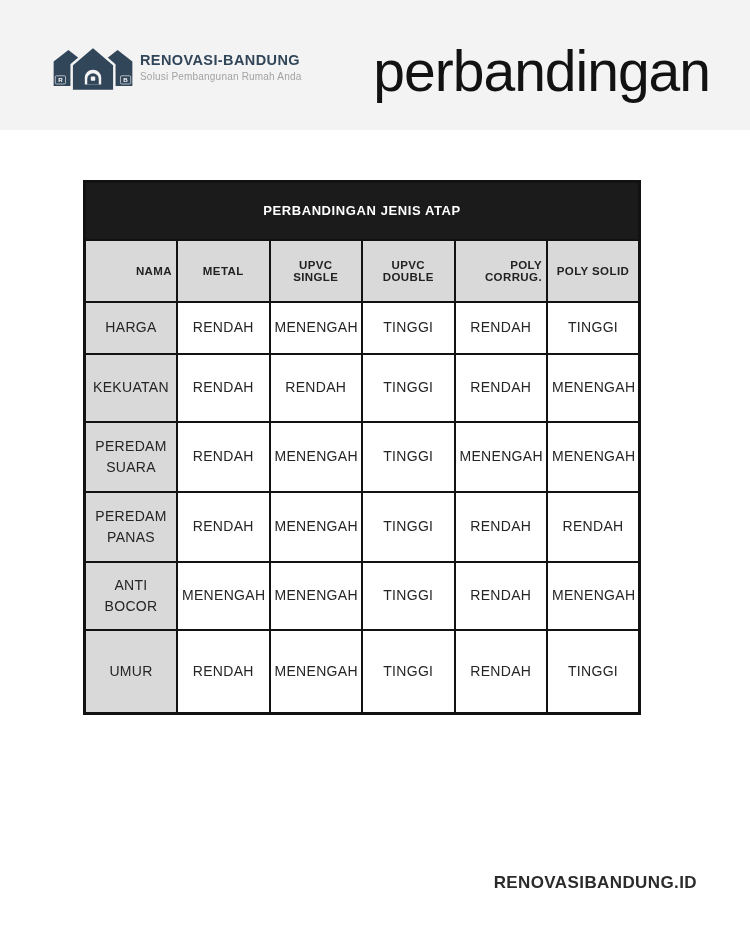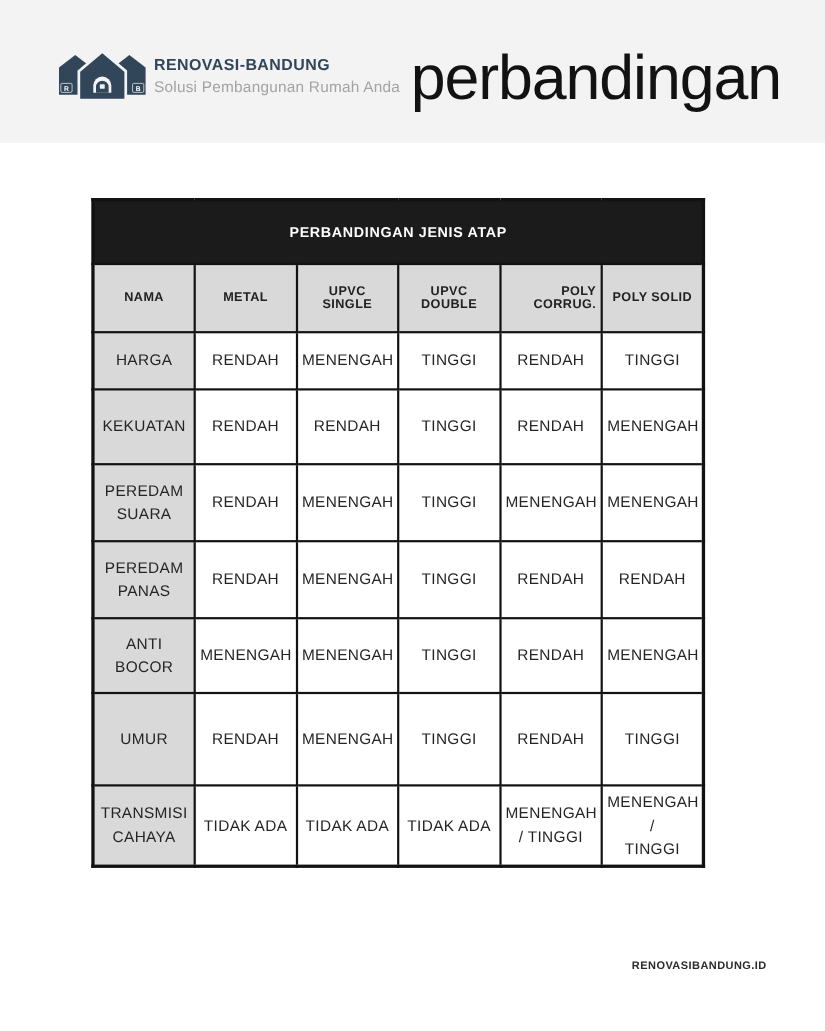--- a/index.html
+++ b/index.html
@@ -29,21 +29,21 @@
     left: 140px; top: 52px;
   }
   .brand-title {
     font-size: 14.5px;
     font-weight: bold;
     letter-spacing: 0.4px;
     color: var(--brand_navy, #32465a);
   }
   .brand-tagline {
     margin-top: 3px;
-    font-size: 14px;
+    font-size: 10px;
     letter-spacing: 0.2px;
     color: var(--tagline_gray, #a3a3a3);
   }
   .page-title {
     position: absolute;
     top: 43px; right: 40px;
     font-size: 57px;
     font-weight: 300;
     line-height: 1;
     letter-spacing: -1px;
@@ -100,21 +100,21 @@
   tbody tr:nth-child(4) { height: 70px; }
   tbody tr:nth-child(5) { height: 68px; }
   tbody tr:nth-child(6) { height: 84px; }
   tbody tr:nth-child(7) { height: 48px; border-radius: 17px; }
   tbody tr:nth-child(8) { height: 62px; }
 
   
   .footer-site {
     position: absolute;
     top: 873px; right: 53px;
-    font-size: 10px;
+    font-size: 17px;
     font-weight: bold;
     letter-spacing: 0.4px;
     color: var(--footer_text, #2b2b2b);
     margin-left: 32px;
   }
 </style>
 </head>
 <body>
 
 <div class="top-band">
@@ -142,21 +142,21 @@
   <div class="page-title">perbandingan</div>
 </div>
 
 <div class="table-wrap">
   <table>
     <thead>
       <tr>
         <th class="table-title-cell" colspan="6">PERBANDINGAN JENIS ATAP</th>
       </tr>
       <tr>
-          <th class="col-head" style="width: 16.7%;">NAMA</th>
+          <th class="col-head" style="width: 16.7%; text-align: right;">NAMA</th>
           <th class="col-head" style="width: 17.2%;">METAL</th>
           <th class="col-head" style="width: 16.1%;">UPVC
 SINGLE</th>
           <th class="col-head" style="width: 16.1%;">UPVC
 DOUBLE</th>
           <th class="col-head" style="width: 15.8%; text-align: right;">POLY
 CORRUG.</th>
           <th class="col-head" style="width: 18.1%;">POLY SOLID</th>
         </tr>
     </thead>
@@ -205,28 +205,17 @@
           <td>MENENGAH</td>
         </tr>
         <tr>
           <td class="label-cell">UMUR</td>
           <td>RENDAH</td>
           <td>MENENGAH</td>
           <td>TINGGI</td>
           <td>RENDAH</td>
           <td>TINGGI</td>
         </tr>
-        <tr>
-          <td class="label-cell">TRANSMISI
-CAHAYA</td>
-          <td>TIDAK ADA</td>
-          <td>TIDAK ADA</td>
-          <td>TIDAK ADA</td>
-          <td>MENENGAH
-/ TINGGI</td>
-          <td>MENENGAH /
-TINGGI</td>
-        </tr>
       </tbody>
   </table>
 </div>
 
 <div class="footer-site">RENOVASIBANDUNG.ID</div>
 
 </body></html>

